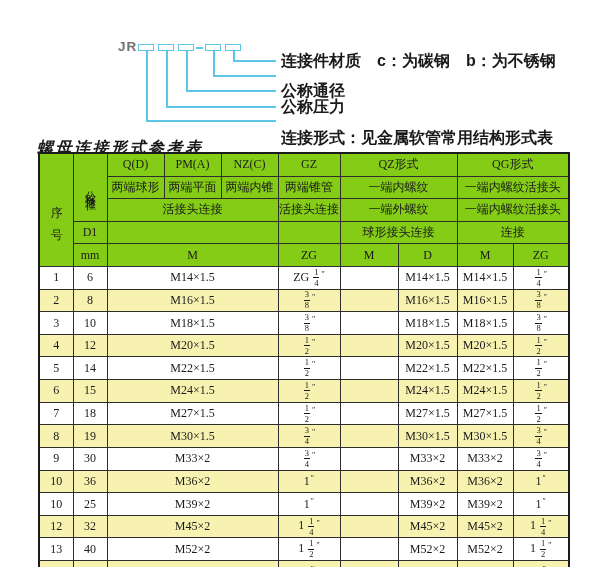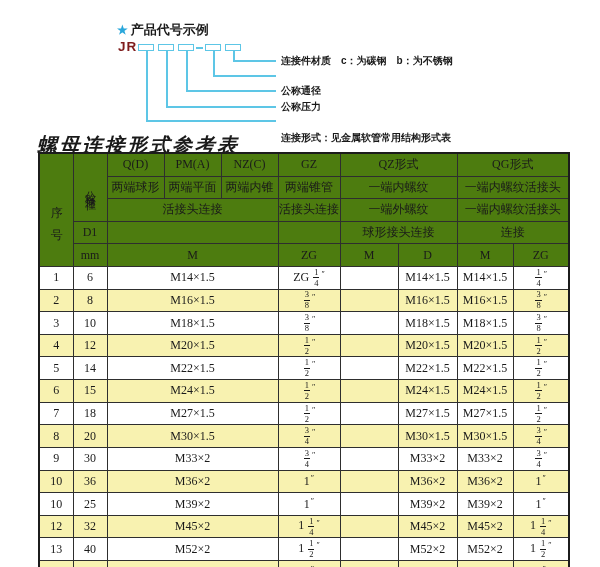--- a/index.html
+++ b/index.html
@@ -3,62 +3,59 @@
 <meta charset="utf-8">
 <style>
   html,body{margin:0;padding:0;background:#fff;}
   .page{position:relative;width:600px;height:567px;background:#ffffff;overflow:hidden;
         font-family:"Liberation Sans",sans-serif;color:#1a1a1a;}
 
   
   .diag-title{position:absolute;left:117px;top:21px;font-size:13px;font-weight:bold;}
   .diag-title .star{color:#2aa7db;font-size:12px;margin-right:3px;}
   .code-prefix{position:absolute;left:118px;top:39px;font-size:13.5px;font-weight:bold;
-               color:#7f1d1d;letter-spacing:1px;}
+               color:#737373;letter-spacing:1px;}
   .code-box{position:absolute;top:44px;width:16px;height:7px;border:1.5px solid #5dc6e6;
             background:#fff;box-sizing:border-box;}
   .code-dash{position:absolute;top:47px;height:2px;background:#5dc6e6;}
   .conn{position:absolute;background:#5dc6e6;}
-  .diag-label{position:absolute;left:281px;font-size:10px;font-weight:bold;line-height:15px;
+  .diag-label{position:absolute;left:281px;font-size:16px;font-weight:bold;line-height:15px;
               white-space:nowrap;}
 
   
-  .table-title{position:absolute;left:37px;top:132px;font-family:Liberation Mono, monospace;
-               font-size:20px;font-weight:bold;font-style:italic;letter-spacing:2.5px;}
+  .table-title{position:absolute;left:37px;top:138px;font-family:Liberation Mono, monospace;
+               font-size:16px;font-weight:bold;font-style:italic;letter-spacing:2.5px;}
 
   
   table.ref{position:absolute;left:38px;top:152px;width:530px;border-collapse:collapse;
             table-layout:fixed;font-family:"Liberation Serif",serif;font-size:12px;
             border:2px solid #1c1c1c;}
   table.ref th,table.ref td{border:1px solid #2e2e2e;text-align:center;vertical-align:middle;
             padding:0;font-weight:normal;overflow:hidden;}
-  table.ref thead th{background:#4d7c0f;height:21.6px;}
+  table.ref thead th{background:#84cc16;height:21.6px;}
   table.ref tbody td{height:21.64px;background:#ffffff;}
   table.ref tbody tr.alt td{background:#f8f2b0;}
   .v-text{writing-mode:vertical-lr;text-orientation:upright;margin:0 auto;}
   th.seq-h{font-size:12px;}
   th.seq-h .v-text{letter-spacing:24px;padding-top:24px;}
   th.dn-h{font-size:11px;}
   th.dn-h .v-text{letter-spacing:3px;padding-top:3px;}
 
   
   .frac{display:inline-block;vertical-align:middle;text-align:center;font-size:8.5px;
         line-height:1.05;margin:0 1px;}
   .fnum{display:block;border-bottom:1px solid #1a1a1a;padding:0 1px 0.5px;}
   .fden{display:block;padding-top:0.5px;}
   .inch{font-size:8px;vertical-align:0.45em;margin-left:1px;}
 </style>
 </head>
 <body>
 
 <div class="page">
 
-  <div class="diag-title">
-    <span class="star">★</span><span>产品代号示例</span>
-  </div>
   <div class="code-prefix">JR</div>
 
   <div class="code-box" style="left:138px"></div>
   <div class="code-box" style="left:158px"></div>
   <div class="code-box" style="left:178px"></div>
   <div class="code-dash" style="left:196px;width:7px"></div>
   <div class="code-box" style="left:205px"></div>
   <div class="code-box" style="left:225px"></div>
 
   <div class="conn" style="left:146px;top:51px;width:2px;height:71px"></div>
@@ -201,21 +198,21 @@
           <td><span>18</span></td>
           <td colspan="3"><span>M27×1.5</span></td>
           <td><span><span class="frac"><span class="fnum">1</span><span class="fden">2</span></span><span class="inch">″</span></span></td>
           <td><span></span></td>
           <td><span>M27×1.5</span></td>
           <td><span>M27×1.5</span></td>
           <td><span><span class="frac"><span class="fnum">1</span><span class="fden">2</span></span><span class="inch">″</span></span></td>
         </tr>
         <tr class="alt">
           <td><span>8</span></td>
-          <td><span>20</span></td>
+          <td><span>19</span></td>
           <td colspan="3"><span>M30×1.5</span></td>
           <td><span><span class="frac"><span class="fnum">3</span><span class="fden">4</span></span><span class="inch">″</span></span></td>
           <td><span></span></td>
           <td><span>M30×1.5</span></td>
           <td><span>M30×1.5</span></td>
           <td><span><span class="frac"><span class="fnum">3</span><span class="fden">4</span></span><span class="inch">″</span></span></td>
         </tr>
         <tr>
           <td><span>9</span></td>
           <td><span>30</span></td>

